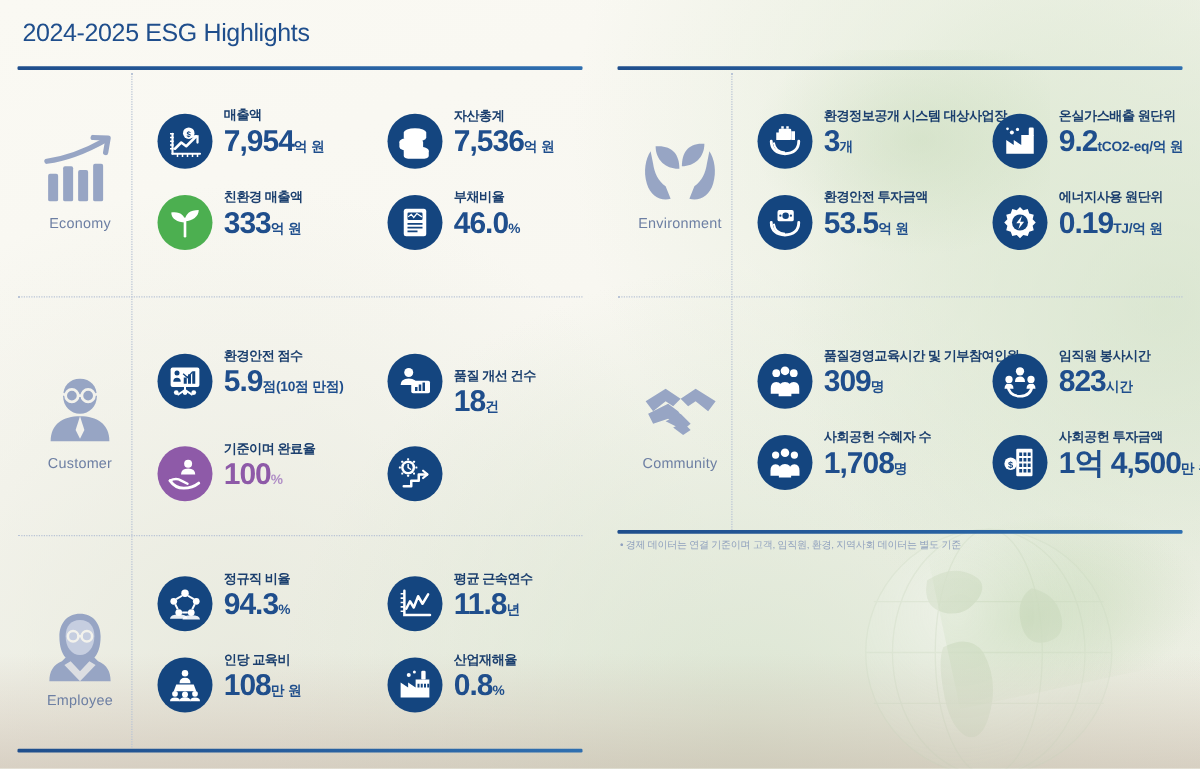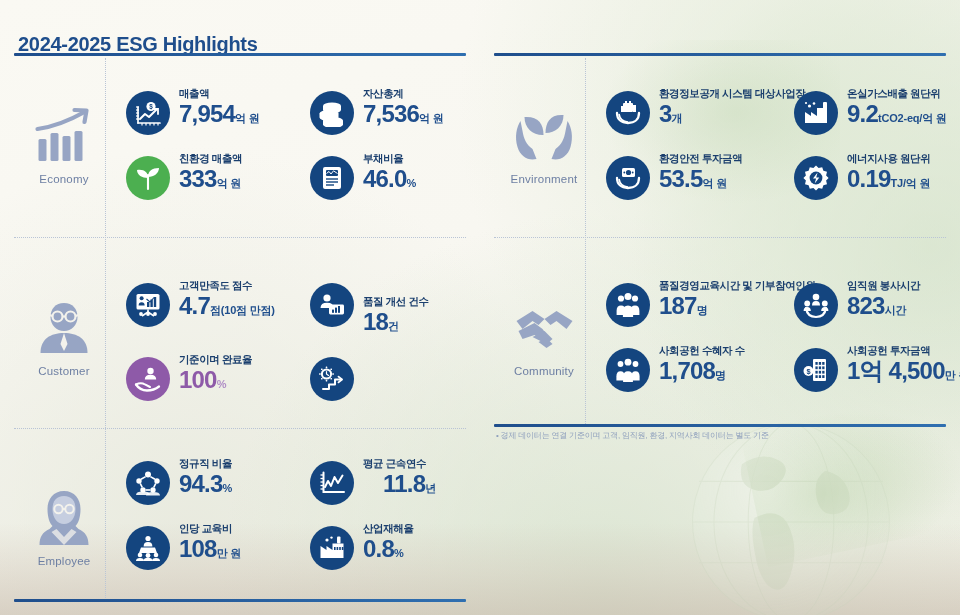--- a/index.html
+++ b/index.html
@@ -35,22 +35,22 @@
   }
   #bg-leaf-b{
     position:absolute; right:120px; top:40px; width:260px; height:180px; z-index:0;
     background:radial-gradient(ellipse at 60% 40%, rgba(196,216,182,.45) 0%, rgba(196,216,182,0) 60%);
   }
 
   
   #page{ position:relative; z-index:2; width:960px; height:615px; }
 
   #page-title{
-    position:absolute; left:18px; top:33px;
-    font-size:20px; font-weight:bold; color:#1f4e8c;
+    position:absolute; left:18px; top:16px;
+    font-size:20px; font-weight:normal; color:#1f4e8c;
     letter-spacing:-.3px;
   }
 
   .rule{
     position:absolute; height:3px;
     background:linear-gradient(to right,#1f4e8c,#2f6fb0);
     border-radius:1px;
   }
   #rule-left-top { left:14px;  top:53px;  width:452px; }
   #rule-right-top{ left:494px; top:53px;  width:452px; }
@@ -207,21 +207,21 @@
                   <path d="M2 20 H5"></path>
                   <path d="M8 24 V26.5"></path>
                   <path d="M12 24 V26.5"></path>
                   <path d="M16 24 V26.5"></path>
                   <path d="M20 24 V26.5"></path>
                   <path d="M24 24 V26.5"></path>
                 </g>
               </svg>
             </span>
        <span class="mtext" style="display: block;">
-         <span class="mlabel" style="display: block;">매출액</span>
+         <span class="mlabel" style="display: block; font-family: Liberation Mono, monospace;">매출액</span>
          <span class="mvalue" style="display: block;">
            <span style="display: inline;">7,954</span><span class="unit" style="display: inline;">억 원</span>
          </span>
        </span>
           </div>
           <div class="metric">
             <span class="bubble navy">
               <svg viewBox="0 0 28 28">
                 <g fill="#ffffff">
                   <ellipse cx="14" cy="7" rx="9" ry="3.4"></ellipse>
@@ -406,23 +406,23 @@
        <path d="M14 18.5 V21" stroke="#ffffff" stroke-width="1.6"></path>
                 <path d="M8 25 L14 21 L20 25" stroke="#ffffff" stroke-width="1.6" fill="none"></path>
        <g fill="#ffffff">
                   <circle cx="7" cy="23" r="1.9"></circle>
                   <circle cx="14" cy="23" r="1.9"></circle>
                   <circle cx="21" cy="23" r="1.9"></circle>
                 </g>
               </svg>
             </span>
        <span class="mtext" style="display: block;">
-         <span class="mlabel" style="display: block;">고객만족도 점수</span>
-         <span class="mvalue" style="display: block;">
-           <span style="display: inline;">4.7</span><span class="unit" style="display: inline;">점(10점 만점)</span>
+         <span class="mlabel" style="display: block;">환경안전 점수</span>
+         <span class="mvalue" style="display: block;">
+           <span style="display: inline;">5.9</span><span class="unit" style="display: inline;">점(10점 만점)</span>
          </span>
        </span>
           </div>
           <div class="metric">
             <span class="bubble navy">
               <svg viewBox="0 0 28 28">
                 <circle cx="9" cy="7" r="3.6" fill="#ffffff"></circle>
        <path d="M2.5 17 q0-5.2 6.5-5.2 t6.5 5.2z" fill="#ffffff"></path>
        <rect x="11" y="13.5" width="15" height="10" rx="1.4" fill="#ffffff"></rect>
        <g fill="#14457f">
@@ -505,21 +505,21 @@
         <circle cx="21" cy="7.5" r="3.1"></circle>
                   <path d="M16.6 20 q0-5.4 4.4-5.4 t4.4 5.4 v4 h-8.8z"></path>
         <circle cx="14" cy="5.6" r="3.5"></circle>
                   <path d="M8.9 20.5 q0-6 5.1-6 t5.1 6 v5.5H8.9z"></path>
        </g>
               </svg>
             </span>
        <span class="mtext" style="display: block;">
          <span class="mlabel" style="display: block;">품질경영교육시간 및 기부참여인원</span>
          <span class="mvalue" style="display: block;">
-           <span style="display: inline;">187</span><span class="unit" style="display: inline;">명</span>
+           <span style="display: inline;">309</span><span class="unit" style="display: inline;">명</span>
          </span>
        </span>
           </div>
           <div class="metric">
             <span class="bubble navy">
               <svg viewBox="0 0 28 28">
                 <g fill="#ffffff">
         <circle cx="14" cy="6" r="3.3"></circle>
                   <path d="M10 14.5 q0-4.4 4-4.4 t4 4.4z"></path>
         <circle cx="5.2" cy="12.5" r="2.9"></circle>
@@ -649,21 +649,21 @@
                   <path d="M2.5 13 H5.5"></path>
                   <path d="M2.5 16.5 H5.5"></path>
                   <path d="M2.5 20 H5.5"></path>
                 </g>
        <path d="M7 18 L10 12 L13 17 L16.5 8 L20 14 L24.5 6.5" stroke="#ffffff" stroke-width="2" fill="none" stroke-linecap="round" stroke-linejoin="round"></path>
               </svg>
             </span>
        <span class="mtext" style="display: block;">
          <span class="mlabel" style="display: block;">평균 근속연수</span>
          <span class="mvalue" style="display: block;">
-           <span style="display: inline; margin-left: 20px;">11.8</span><span class="unit" style="display: inline;">년</span>
+           <span style="display: inline;">11.8</span><span class="unit" style="display: inline;">년</span>
          </span>
        </span>
           </div>
           <div class="metric">
             <span class="bubble navy">
               <svg viewBox="0 0 28 28">
                 <g fill="#ffffff">
                   <circle cx="14" cy="4.5" r="2.6"></circle>
                   <path d="M9.6 12.5 q0-4.4 4.4-4.4 t4.4 4.4z"></path>
        <path d="M7 13.5 h14 l2 5.5 H5z"></path>

